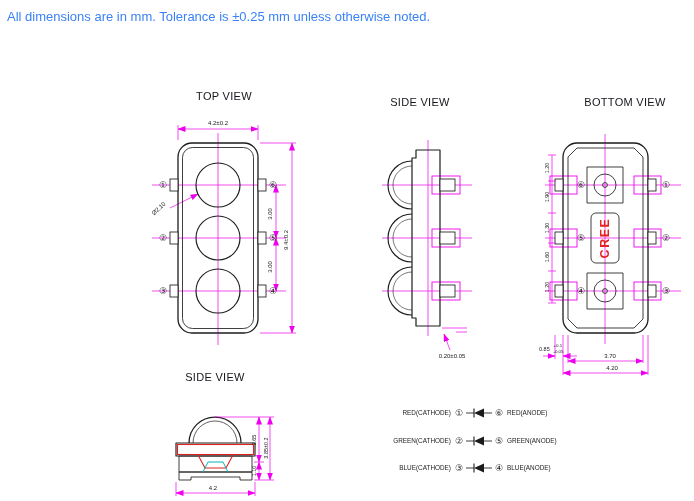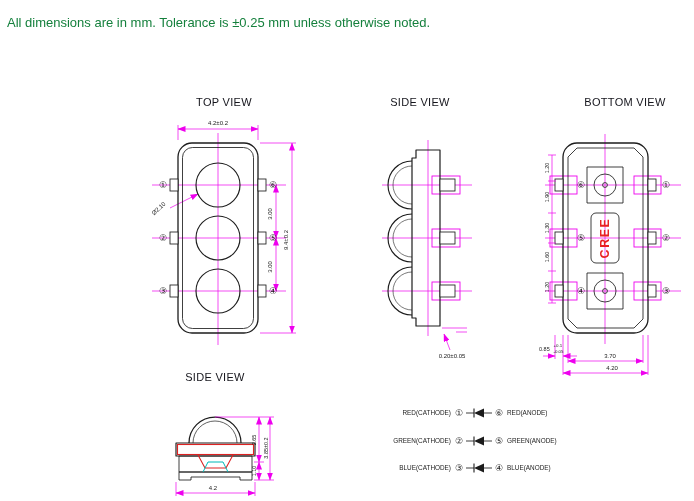--- a/index.html
+++ b/index.html
@@ -1,17 +1,17 @@
 <!DOCTYPE html>
 <html><head>
 <meta charset="utf-8">
 <style>
   html,body{margin:0;padding:0;background:#fff;}
   .canvas{position:relative;width:694px;height:501px;background:#ffffff;font-family:"Liberation Sans",sans-serif;overflow:hidden;}
-  .note{position:absolute;left:7px;top:15px;font-size:13px;color:#15803d;white-space:nowrap;}
+  .note{position:absolute;left:7px;top:9px;font-size:13px;color:#3b82f6;white-space:nowrap;}
   .vtitle{position:absolute;transform:translateX(-50%);font-size:11px;color:#15151c;letter-spacing:.3px;white-space:nowrap;}
   .dwg{position:absolute;overflow:visible;}
   svg text{font-family:"Liberation Sans",sans-serif;fill:#1b1b1b;}
   .ol{stroke:#1d1d1d;fill:none;stroke-width:1.3;stroke-linejoin:round;}
   .ml{stroke:#1d1d1d;fill:none;stroke-width:0.85;stroke-linejoin:round;}
   .tw{stroke:#1d1d1d;fill:#fff;stroke-width:0.85;}
   .cl{stroke:#ee00ee;fill:none;stroke-width:0.7;}
   .mg{stroke:#ee00ee;fill:none;stroke-width:0.9;}
   .rd{stroke:#dd2222;fill:none;stroke-width:1.1;}
   .cy{stroke:#00b8b8;fill:none;stroke-width:1;}
@@ -33,21 +33,21 @@
         <path d="M0 0 L8 3 L0 6 Z" fill="#ee00ee"></path>
       </marker>
       <marker id="ms" markerWidth="8" markerHeight="6" refX="0.5" refY="3" orient="auto" markerUnits="userSpaceOnUse">
         <path d="M8 0 L0 3 L8 6 Z" fill="#ee00ee"></path>
       </marker>
     </defs>
   </svg>
 
   <div class="note">All dimensions are in mm. Tolerance is ±0.25 mm unless otherwise noted.</div>
 
-  <div class="vtitle" style="left:224px;top:96px">TOP VIEW</div>
+  <div class="vtitle" style="left:224px;top:90px">TOP VIEW</div>
   <div class="vtitle" style="left:420px;top:96px">SIDE VIEW</div>
   <div class="vtitle" style="left:625px;top:96px">BOTTOM VIEW</div>
   <div class="vtitle" style="left:215px;top:371px">SIDE VIEW</div>
 
   <svg class="dwg" style="left:140px;top:110px" width="175" height="252" viewBox="0 0 175 252">
     <g class="cl">
       <line x1="12" y1="75" x2="146" y2="75"></line>
       <line x1="12" y1="128" x2="146" y2="128"></line>
       <line x1="12" y1="181" x2="146" y2="181"></line>
       <line x1="78" y1="23" x2="78" y2="235"></line>

